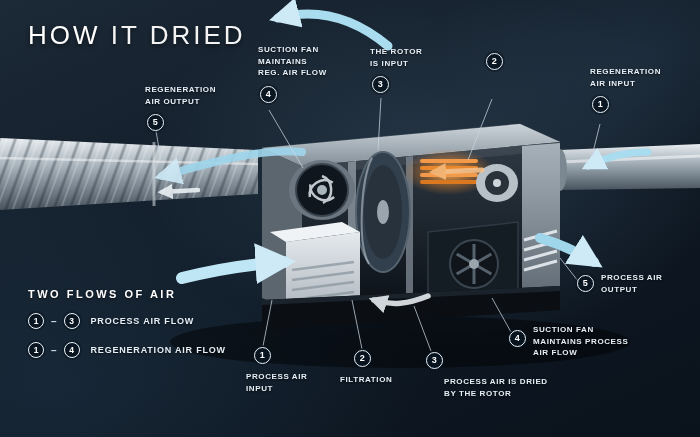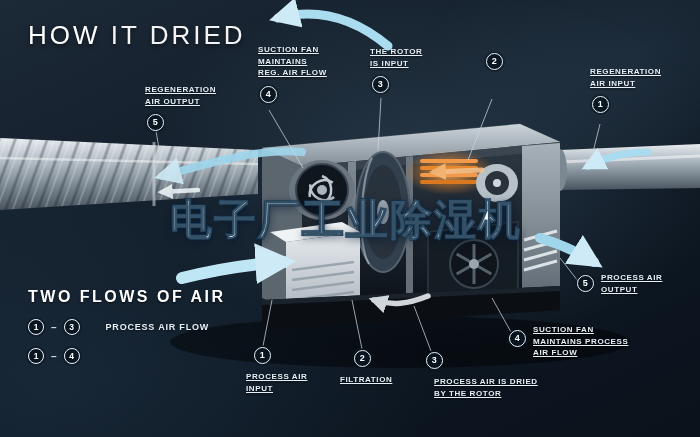--- a/index.html
+++ b/index.html
@@ -17,47 +17,47 @@
   .title{position:absolute;left:28px;top:20px;font-size:26px;letter-spacing:3px;color:#fff;text-shadow:0 2px 4px rgba(0,0,0,.5);}
   .title .b{font-weight:normal;}
   .title .l{font-weight:normal;opacity:.95;}
   .watermark{
     position:absolute;left:170px;top:192px;font-size:42px;font-weight:bold;color:#fff;
     letter-spacing:2px;white-space:nowrap;
     -webkit-text-stroke:1.5px rgba(16,50,78,.85);
     text-shadow:0 2px 8px rgba(0,20,40,.75),0 0 2px rgba(20,60,90,.9);
   }
   .callout{position:absolute;color:#e6eff6;font-size:8px;font-weight:bold;letter-spacing:.6px;line-height:1.45;}
-  .lbl{white-space:pre-line;text-shadow:0 1px 2px rgba(0,0,0,.65);text-decoration:underline;}
+  .lbl{white-space:pre-line;text-shadow:0 1px 2px rgba(0,0,0,.65);}
   .badge{
     width:17px;height:17px;border-radius:50%;border:1.5px solid #edf4f9;
     background:rgba(8,20,32,.88);color:#fff;display:flex;align-items:center;justify-content:center;
     font-size:9px;font-weight:bold;box-shadow:0 0 0 2px rgba(8,20,32,.45);flex:0 0 auto;
   }
   .badge-below .badge{margin-top:7px;margin-left:2px;}
   .badge-above{display:flex;flex-direction:column;}
   .badge-above .lbl{margin-top:7px;}
   .badge-left{display:flex;flex-direction:row;gap:7px;}
   .c0{left:145px;top:84px;}
   .c1{left:258px;top:44px;}
   .c2{left:370px;top:46px;}
   .c3{left:484px;top:46px;}
   .c4{left:590px;top:66px;}
   .c5{left:246px;top:347px;}  .c5 .badge{margin-left:8px;}
   .c6{left:340px;top:350px;}  .c6 .badge{margin-left:14px;}
-  .c7{left:424px;top:352px;}  .c7 .badge{margin-left:2px;} .c7 .lbl{margin-left:10px;}
+  .c7{left:424px;top:352px;}  .c7 .badge{margin-left:2px;} .c7 .lbl{margin-left:20px;}
   .c8{left:509px;top:324px;}  .c8 .badge{margin-top:6px;}
   .c9{left:577px;top:272px;}  .c9 .badge{margin-top:3px;}
   .legend{position:absolute;left:28px;top:288px;}
-  .legend-title{font-size:16px;font-weight:bold;letter-spacing:2.5px;color:#fff;text-shadow:0 1px 2px rgba(0,0,0,.6);}
+  .legend-title{font-size:11px;font-weight:bold;letter-spacing:2.5px;color:#fff;text-shadow:0 1px 2px rgba(0,0,0,.6);}
   .legend-row{display:flex;align-items:center;gap:7px;margin-top:13px;}
   .legend-row:first-of-type{margin-top:17px;}
   .legend .badge{width:16px;height:16px;font-size:8.5px;}
   .sep{color:#cfd9e2;font-size:10px;font-weight:bold;}
-  .legend-label{font-size:9px;letter-spacing:.8px;color:#e6eff6;font-weight:bold;margin-left:19px;text-shadow:0 1px 2px rgba(0,0,0,.6);}
+  .legend-label{font-size:9px;letter-spacing:.8px;color:#e6eff6;font-weight:bold;margin-left:4px;text-shadow:0 1px 2px rgba(0,0,0,.6);}
 </style>
 </head>
 <body>
 
 <div class="stage">
 
   <svg class="illo" viewBox="0 0 700 437" aria-hidden="true">
     <defs>
       <linearGradient id="gDuct" x1="0" y1="0" x2="0" y2="1">
         <stop offset="0" stop-color="#e7ecef"></stop>
@@ -207,21 +207,20 @@
       <line x1="492" y1="99" x2="468" y2="160"></line>
       <line x1="600" y1="124" x2="592" y2="156"></line>
       <line x1="263" y1="346" x2="272" y2="300"></line>
       <line x1="362" y1="349" x2="352" y2="300"></line>
       <line x1="431" y1="351" x2="414" y2="306"></line>
       <line x1="511" y1="332" x2="492" y2="298"></line>
       <line x1="578" y1="281" x2="560" y2="258"></line>
     </g>
   </svg>
 
-  <div class="watermark">电子厂工业除湿机</div>
 
   <div class="title">
     <span class="b">HOW</span>
     <span class="l">IT DRIED</span>
   </div>
 
   <div class="callout c0 badge-below">
     <div class="lbl">REGENERATION
 AIR OUTPUT</div>
     <div class="badge">5</div>
@@ -276,16 +275,17 @@
     <div class="legend-row">
       <div class="badge">1</div>
       <span class="sep">–</span>
       <div class="badge">3</div>
       <span class="legend-label">PROCESS AIR FLOW</span>
     </div>
     <div class="legend-row">
       <div class="badge">1</div>
       <span class="sep">–</span>
       <div class="badge">4</div>
+      <span class="legend-label">REGENERATION AIR FLOW</span>
     </div>
   </div>
 
 </div>
 
 </body></html>

